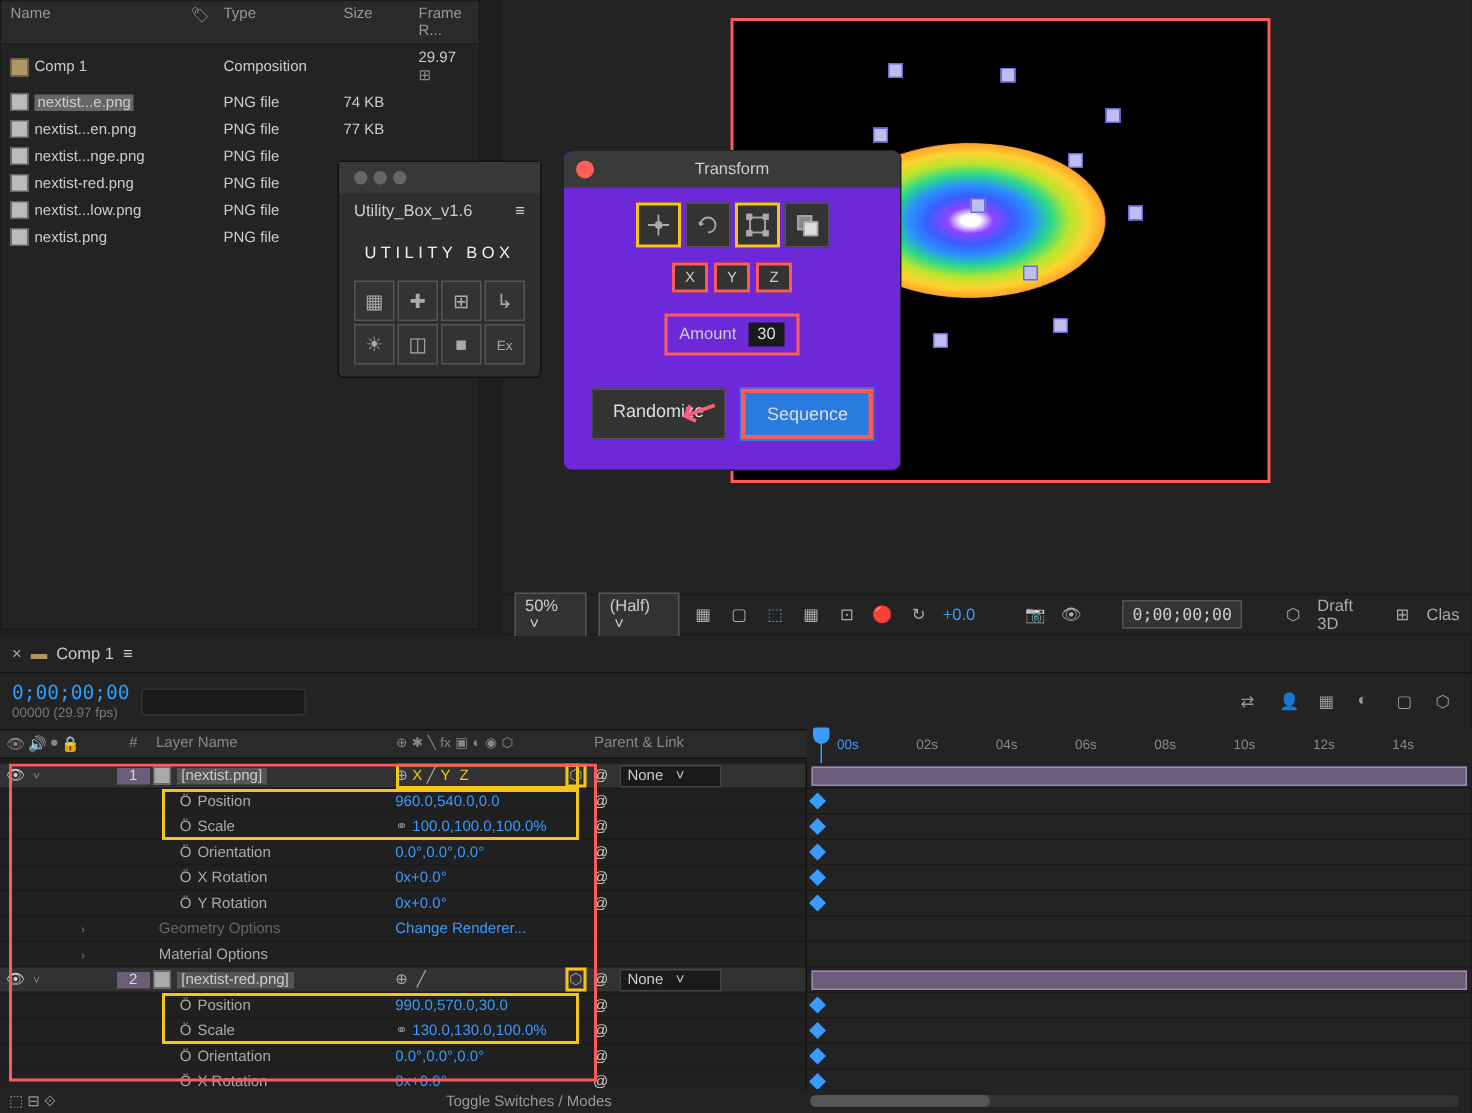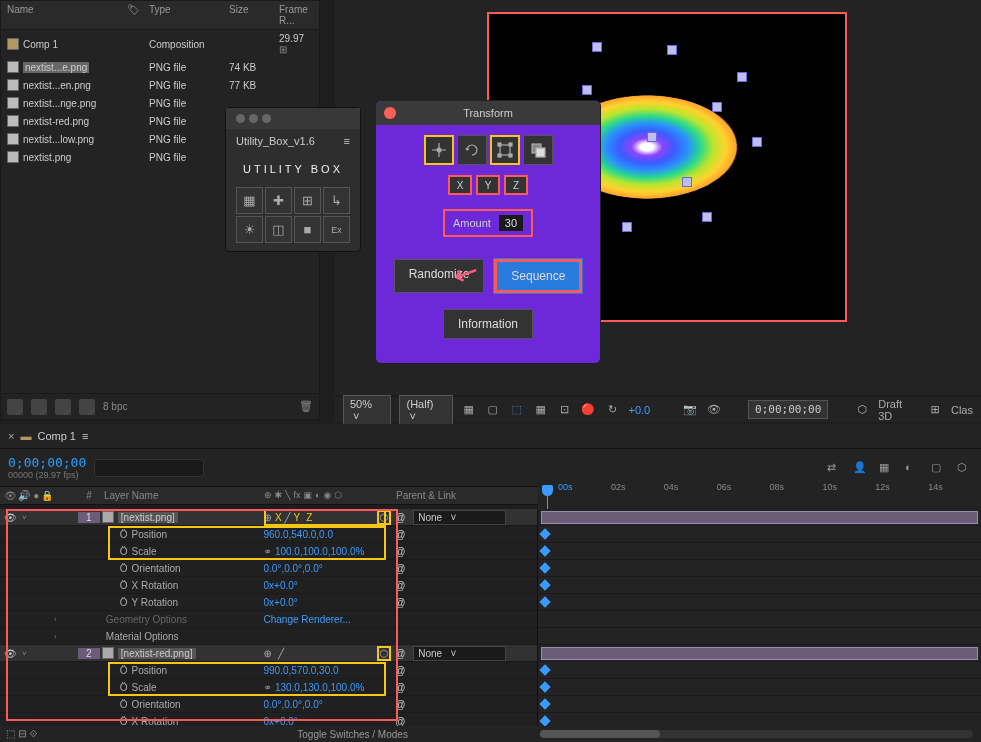--- a/index.html
+++ b/index.html
@@ -89,27 +89,27 @@
 .layer-row.sub { background:#202020; }
 .lr-eye { width:78px; display:flex; gap:2px; align-items:center; padding-left:4px;}
 .lr-eye .eye { width:12px; }
 .lr-twirl { color:#888; font-size:8px; }
 .lr-idx { width:22px; text-align:center; background:#6b5c7a; color:#ddd; }
 .lr-name { width:164px; display:flex; align-items:center; gap:4px; padding-left:2px;}
 .lr-name .nm { background:#555; padding:0 3px; }
 .lr-sw { width:128px; display:flex; gap:3px; align-items:center; color:#aaa;}
 .lr-parent { width:146px; display:flex; align-items:center; gap:4px; padding-left:4px;}
 .spiral { width:14px; }
-.parent-sel { background:#1a1a1a; border:1px solid #444; padding:1px 4px; font-size:10px; color:#ccc; width:93px;}
+.parent-sel { background:#1a1a1a; border:1px solid #444; padding:1px 4px; font-size:10px; color:#ccc; width:68px;}
 .prop-name { padding-left:18px; color:#aaa; display:flex; align-items:center; gap:4px;}
 .prop-val { color:#3a9bff; text-align:left; }
 .stopwatch { color:#aaa; }
 .yel-box { position:absolute; border:2px solid #f5c518; pointer-events:none; z-index:4;}
 
-.tl-ruler { position:absolute; left:538px; right:0; top:58px; height:27px; background:#232323; display:flex; align-items:flex-start; padding-left:20px;}
+.tl-ruler { position:absolute; left:538px; right:0; top:58px; height:27px; background:#232323; display:flex; align-items:center; padding-left:20px;}
 .tl-ruler .tick { width:62px; font-size:9px; color:#888; }
 .playhead { position:absolute; left:543px; top:58px; width:10px; height:260px; }
 .playhead::before { content:""; position:absolute; top:13px; left:4px; width:1px; height:247px; background:#3a9bff; }
 .playhead::after { content:""; position:absolute; top:3px; left:-1px; width:11px; height:11px; background:#3a9bff; border-radius:2px 2px 6px 6px;}
 
 .track-area { position:absolute; left:538px; right:0; top:85px; bottom:16px; background:#1a1a1a; }
 .track { height:17px; background:#232323; border-bottom:1px solid #1a1a1a; position:relative;}
 .bar { position:absolute; left:3px; right:3px; top:2px; height:13px; background:#6b5c7a; border:1px solid #9a88b0;}
 .kf { position:absolute; top:4px; width:8px; height:8px; background:#3a9bff; transform:rotate(45deg);}
 
@@ -197,28 +197,20 @@
         <div class="name-cell">
           <span class="icon-sq" style="background:#bbb"></span>
           <span class="txt">nextist.png</span>
         </div>
   <div class="col-tag"><span class="tag-sq"></span></div>
   <div class="col-type">PNG file</div>
   <div class="col-size"></div>
   <div class="col-frame"></div>
       </div>
     </div>
-  <div class="proj-footer">
-    <span class="pf-icon"></span>
-    <span class="pf-icon"></span>
-    <span class="pf-icon"></span>
-    <span class="pf-icon"></span>
-    <span class="pf-text">8 bpc</span>
-    <span style="margin-left:auto;opacity:.6">🗑</span>
-  </div>
 </div>
 
 <div class="utility-panel">
   <div class="utility-title">
     <span style="display:flex;gap:4px">
       <span style="width:9px;height:9px;border-radius:50%;background:#666"></span>
       <span style="width:9px;height:9px;border-radius:50%;background:#666"></span>
       <span style="width:9px;height:9px;border-radius:50%;background:#666"></span>
     </span>
   </div>
@@ -280,23 +272,20 @@
   </div>
   <div class="amount-row">
     <div class="amount-box">
       <span>Amount</span>
       <span class="amount-val">30</span>
     </div>
   </div>
   <div class="btn-row">
     <div class="btn">Randomize</div>
     <div class="btn seq">Sequence</div>
-  </div>
-  <div class="info-btn">
-    <div class="btn">Information</div>
   </div>
 </div>
 
 <div class="arrow">↙</div>
 
 <div class="comp-view">
   <div class="viewer">
     <div class="viewer-hilite"></div>
 
     <div class="rings-3d">

